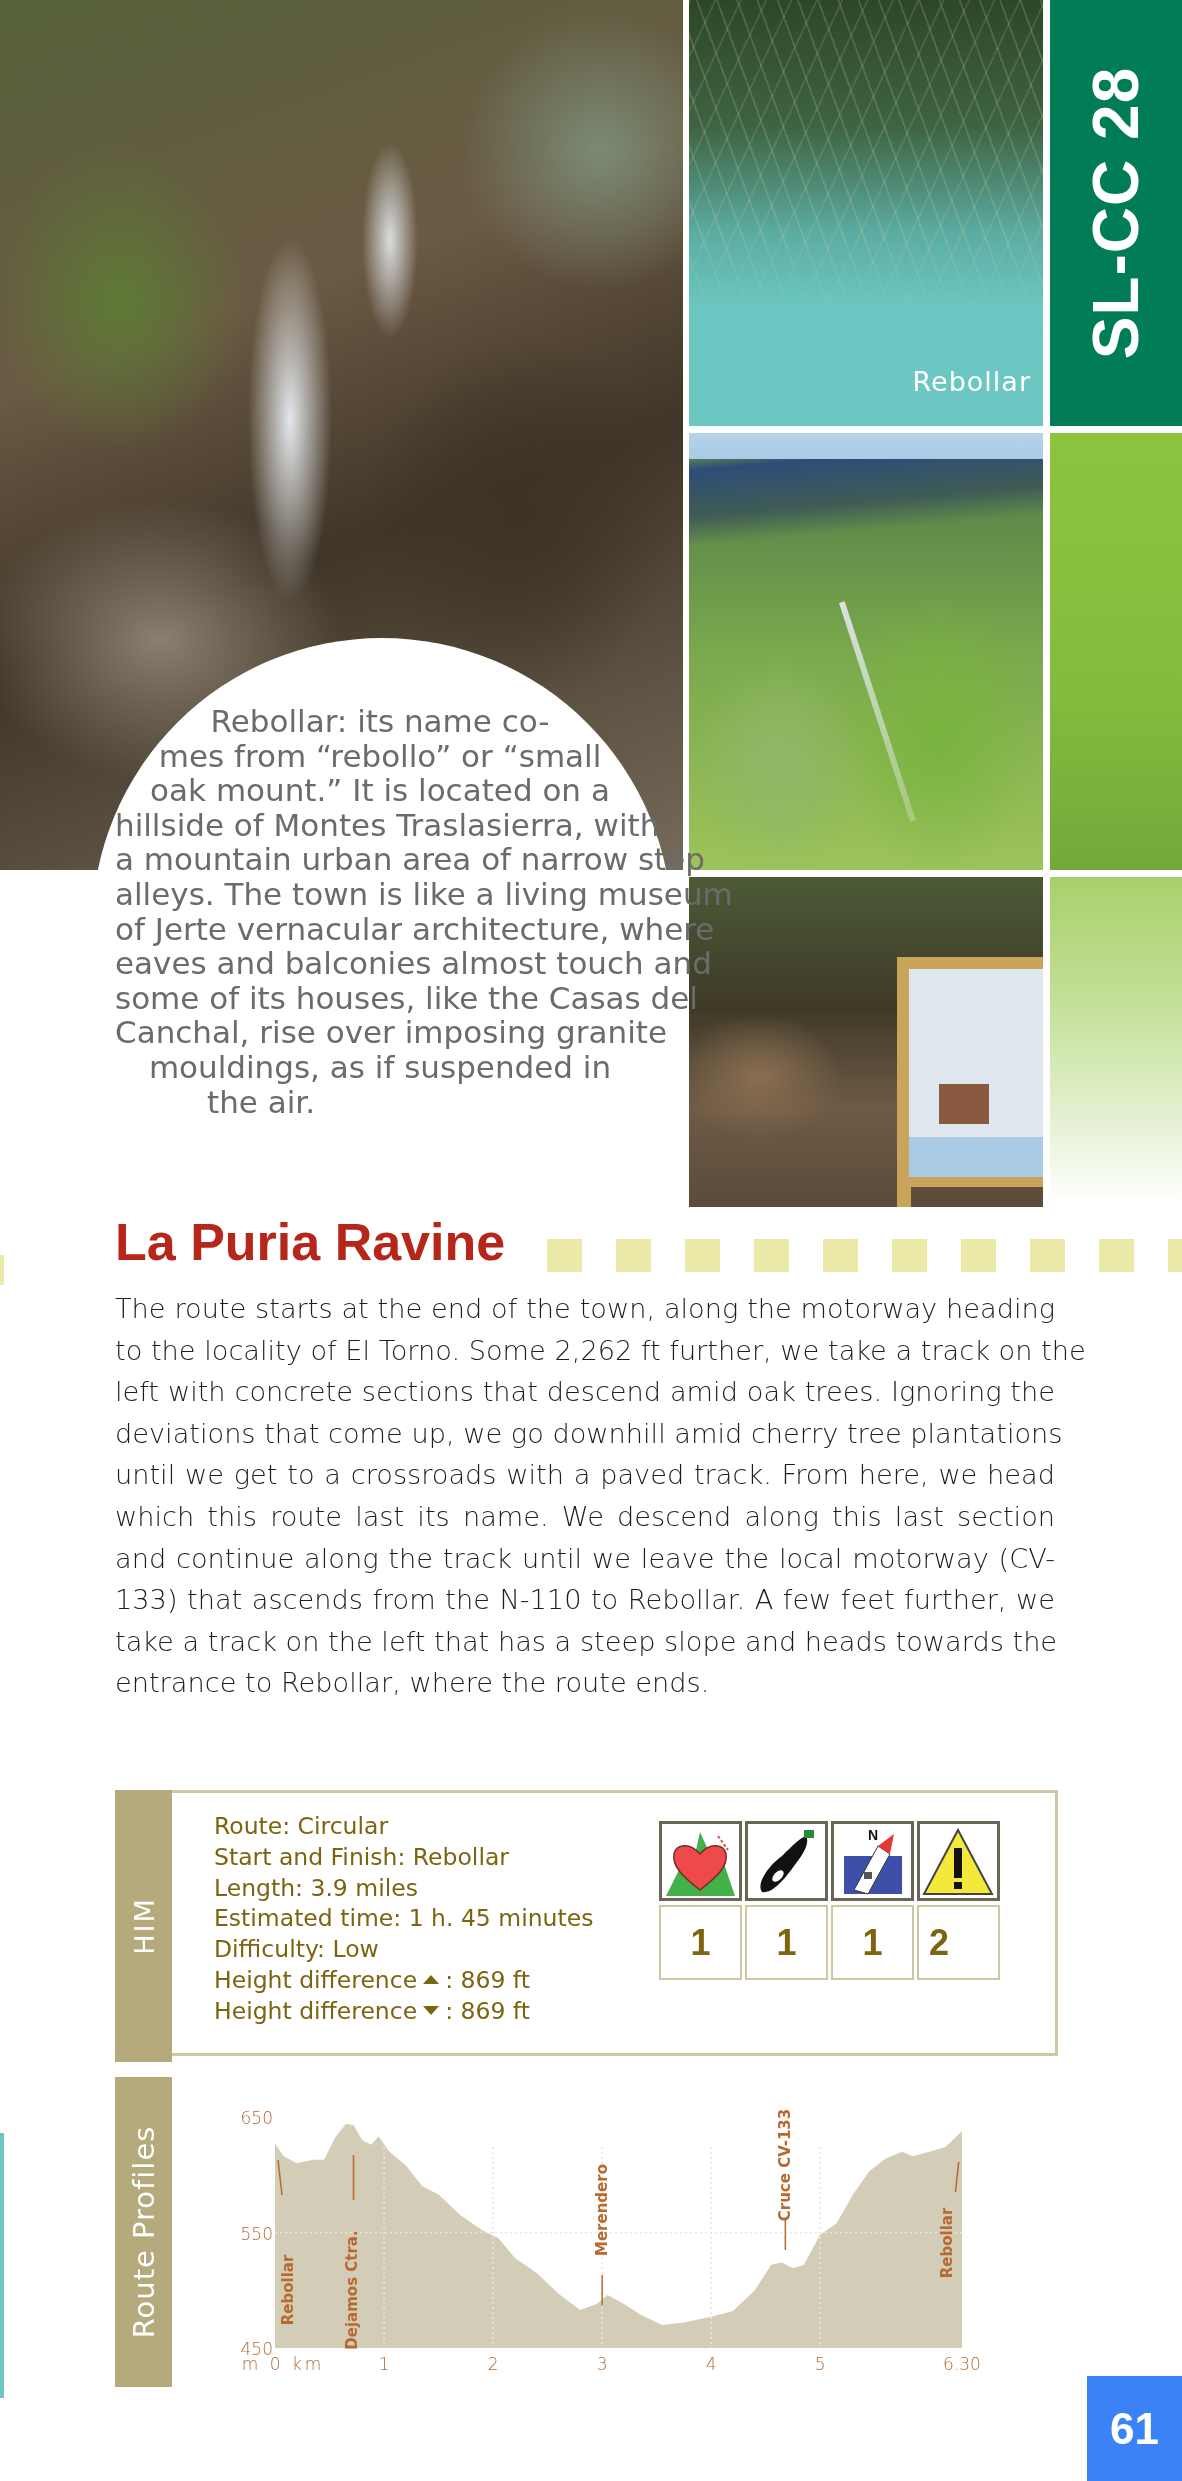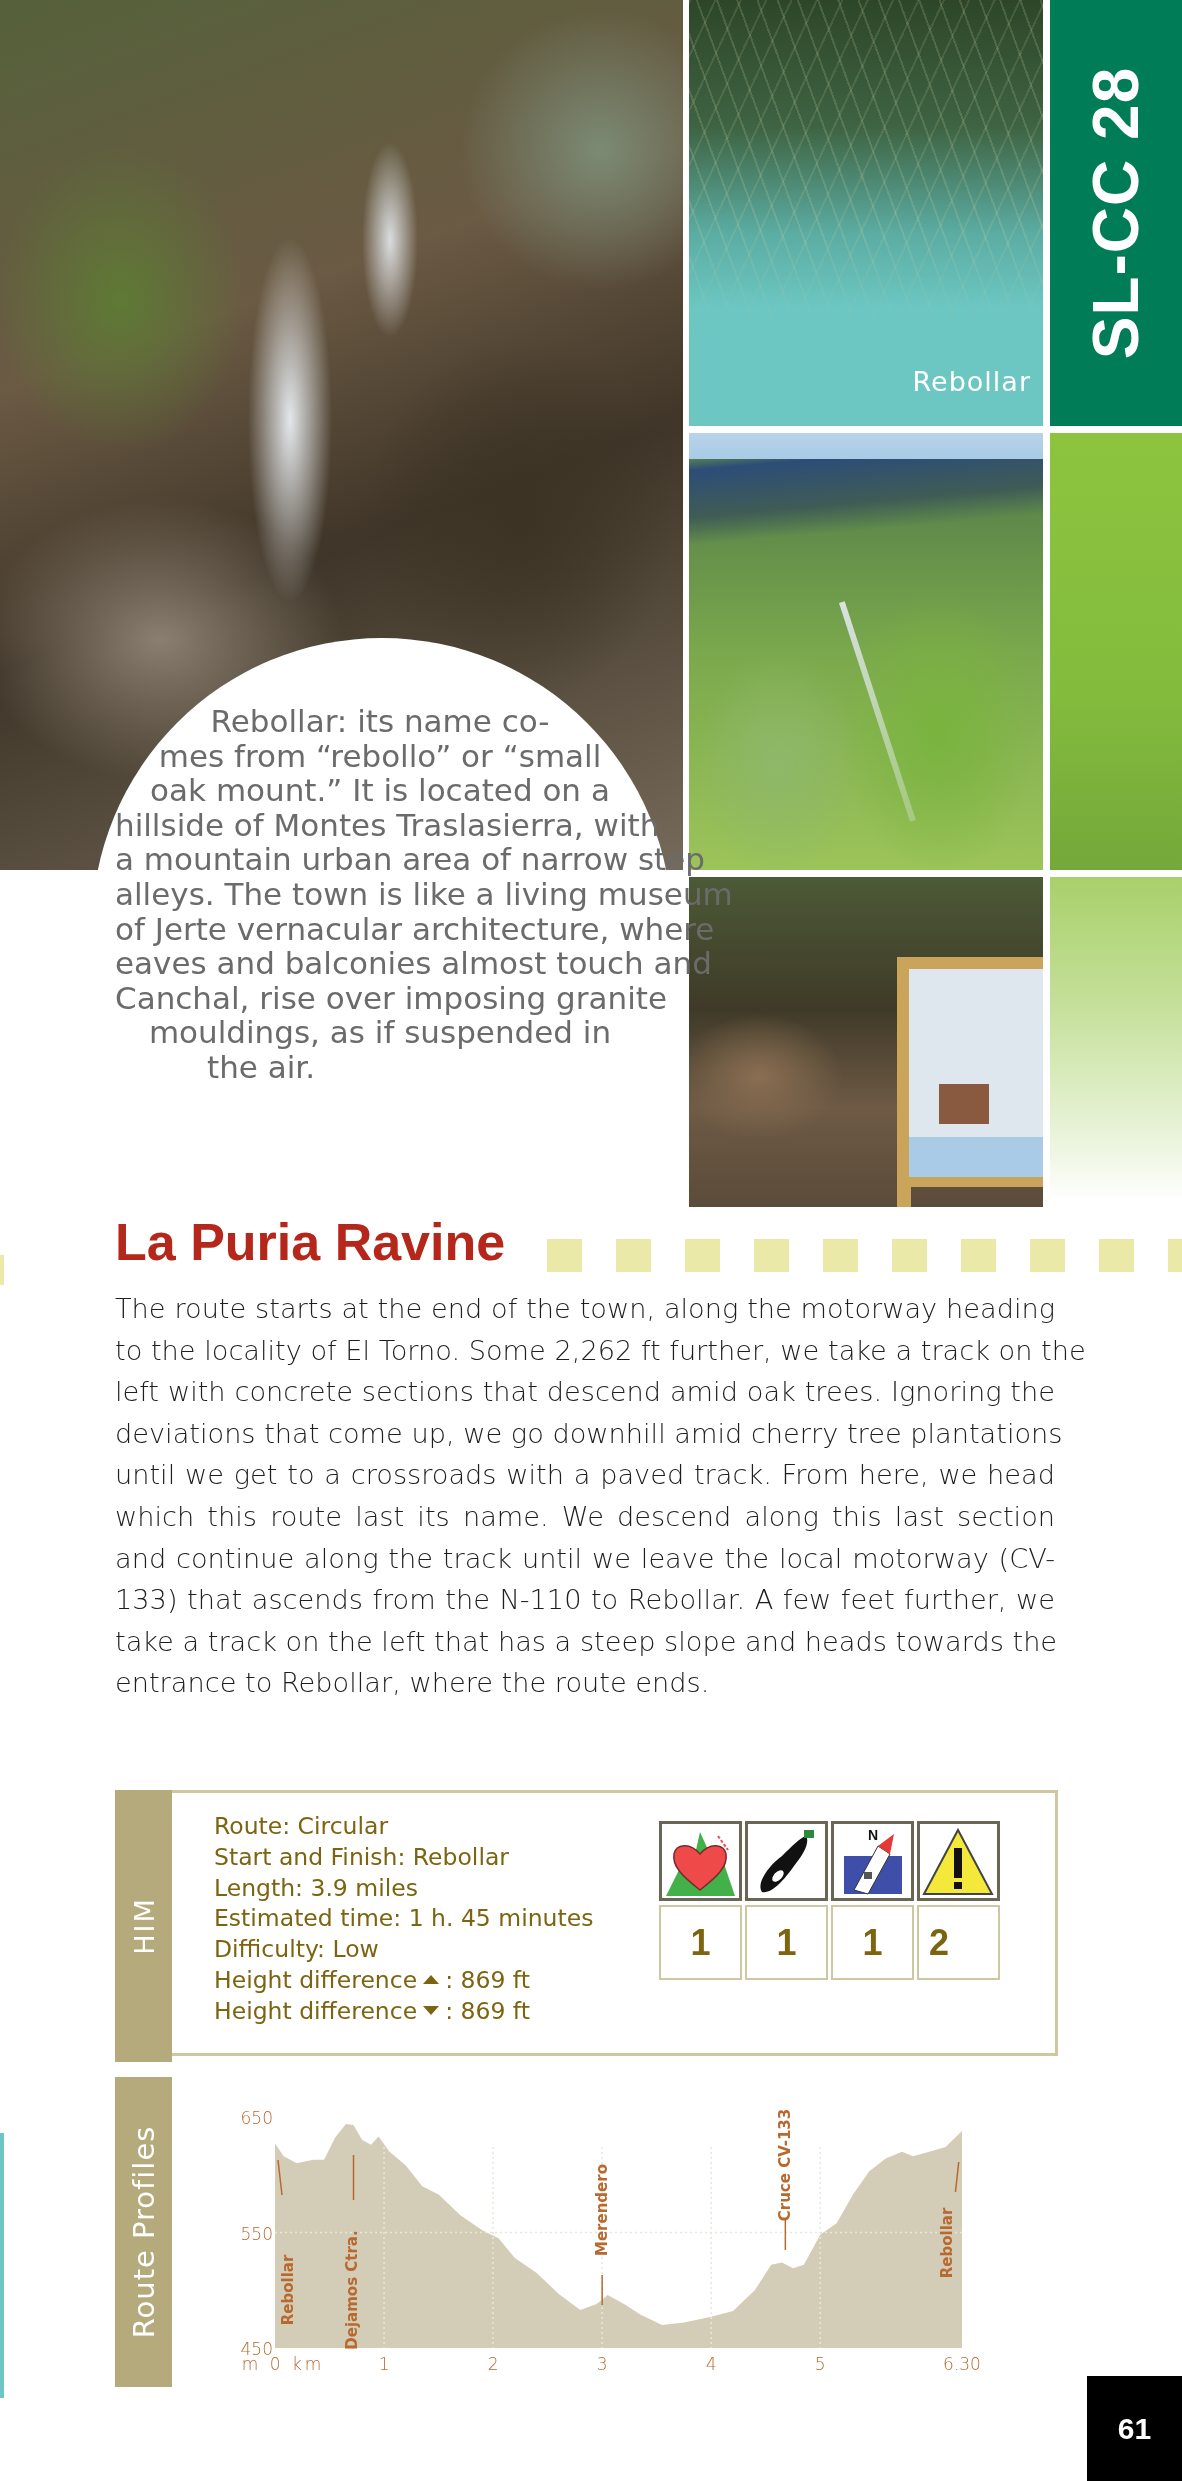--- a/index.html
+++ b/index.html
@@ -173,22 +173,22 @@
   #profile-side span {
     position:absolute; left:50%; top:50%; transform:translate(-50%,-50%) rotate(-90deg);
     color:#ffffff; font-size:29px; white-space:nowrap; letter-spacing:1px;
   }
   #profile-accent { position:absolute; left:0; top:2133px; width:4px; height:265px; background:#6cc6c1; }
   #profile-chart { position:absolute; left:230px; top:2100px; width:780px; height:300px; }
   #profile-chart text { font-family:"DejaVu Sans", sans-serif; }
 
   
   #page-number {
-    position:absolute; left:1087px; top:2376px; width:95px; height:105px; background:#000000;
-    color:#ffffff; font-family:"Liberation Sans", sans-serif; font-weight:bold; font-size:30px;
+    position:absolute; left:1087px; top:2376px; width:95px; height:105px; background:#3b82f6;
+    color:#ffffff; font-family:"Liberation Sans", sans-serif; font-weight:bold; font-size:44px;
     display:flex; align-items:center; justify-content:center;
   }
 </style>
 </head>
 <body>
 
 <div class="photo" id="photo-waterfall">
   <div class="arch"></div>
 
 </div>
@@ -215,20 +215,21 @@
 
 <div id="arch-caption">
   <span class="line">Rebollar: its name co-</span>
   <span class="line">mes from “rebollo” or “small</span>
   <span class="line">oak mount.” It is located on a</span>
   <span class="line">hillside of Montes Traslasierra, with</span>
   <span class="line">a mountain urban area of narrow step</span>
   <span class="line">alleys. The town is like a living museum</span>
   <span class="line">of Jerte vernacular architecture, where</span>
   <span class="line">eaves and balconies almost touch and</span>
+  <span class="line">some of its houses, like the Casas del</span>
   <span class="line">Canchal, rise over imposing granite</span>
   <span class="line">mouldings, as if suspended in</span>
   <span class="line" style="text-align:left;padding-left:92px;">the air.</span>
 </div>
 
 <div id="left-edge-dash"></div>
 <h1 id="title">La Puria Ravine</h1>
 <div id="title-dashes"></div>
 
 <div id="body-text">

